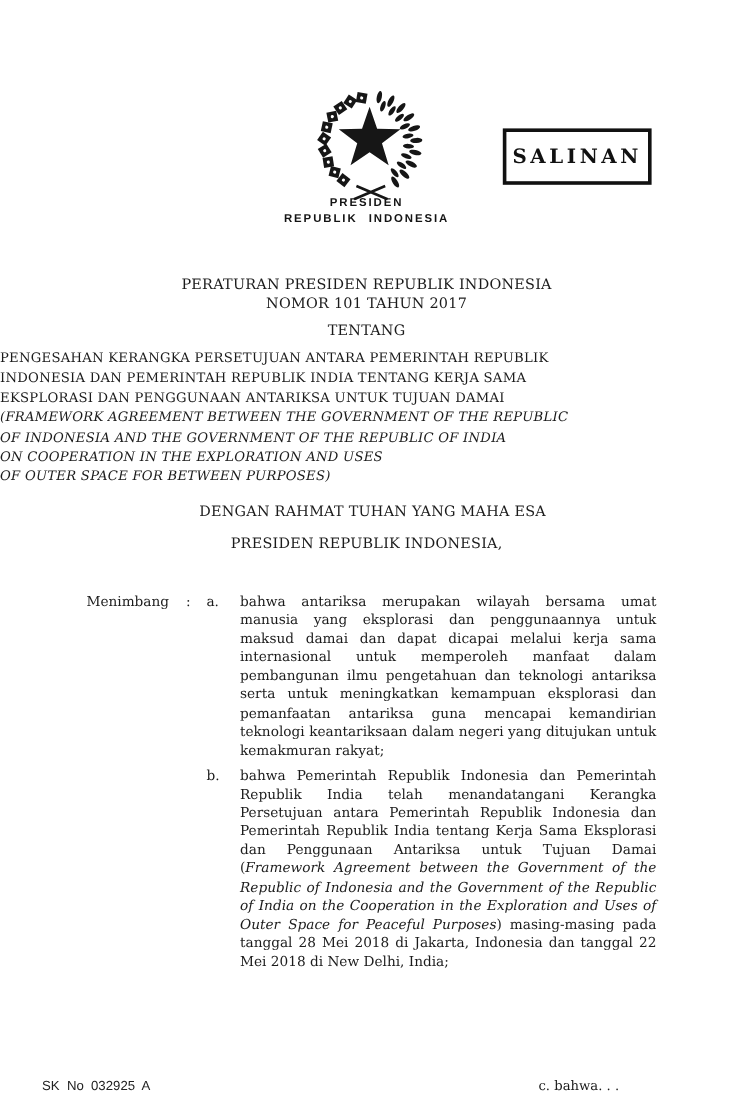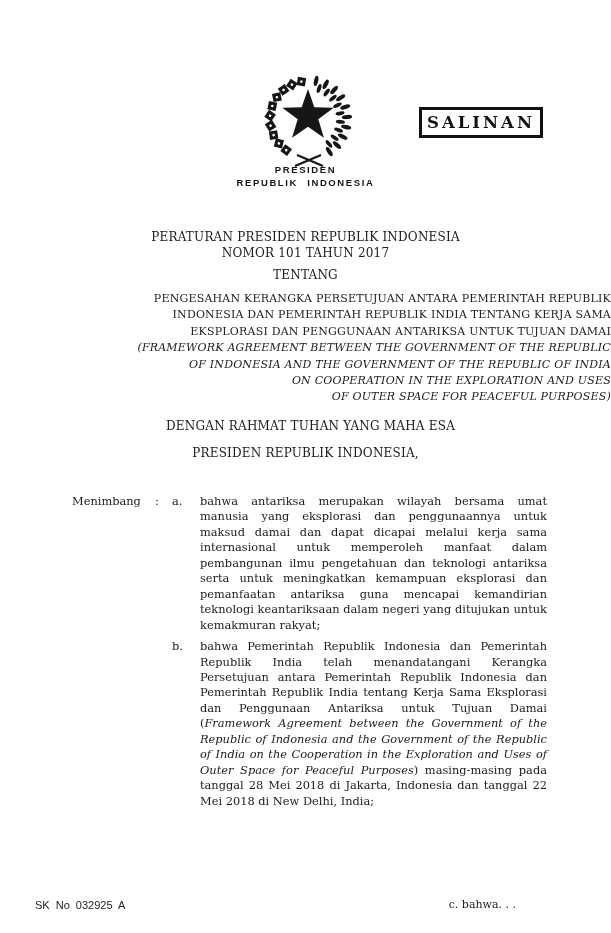--- a/index.html
+++ b/index.html
@@ -17,38 +17,38 @@
     position:absolute; left:0; right:0; top:164px;
     text-align:center; font-family:"Liberation Sans", sans-serif;
     font-weight:bold; font-size:9.5px; letter-spacing:1.6px; color:#141414;
   }
   .agency-2 {
     position:absolute; left:0; right:0; top:177px;
     text-align:center; font-family:"Liberation Sans", sans-serif;
     font-weight:bold; font-size:9.5px; letter-spacing:1.6px; word-spacing:5px; color:#141414;
   }
   .salinan-box {
-    position:absolute; left:419px; top:107px; width:124px; height:31px;
+    position:absolute; left:419px; top:107px; width:124px; height:47px;
     border:3px solid #111; box-sizing:border-box;
     display:flex; align-items:center; justify-content:center;
   }
   .salinan-text {
     font-family:"DejaVu Serif", serif; font-weight:bold;
     font-size:16.5px; letter-spacing:3px; color:#111;
   }
   
   .cline {
     position:absolute; left:0; right:0; text-align:center;
     font-size:12px; letter-spacing:0.2px; white-space:nowrap; color:#1b1b1b;
   }
   .reg-line   { top:230px; }
   .num-line   { top:246px; }
   .tentang    { top:268px; }
   .doc-title  {
-    position:absolute; left:0; right:0; top:291px; text-align:right;
+    position:absolute; left:0; right:0; top:291px; text-align:left;
     font-size:11px; line-height:16.4px; letter-spacing:0.2px; color:#1b1b1b;
   }
   .doc-title div { white-space:nowrap; }
   .doc-title .it { font-style:italic; }
   .invocation { top:419px;padding-left:10px; }
   .authority  { top:446px; }
   
   .consider {
     position:absolute; left:72px; top:494px;
     display:flex; align-items:flex-start;
@@ -165,21 +165,21 @@
   <div class="cline num-line">NOMOR 101 TAHUN 2017</div>
   <div class="cline tentang">TENTANG</div>
 
   <div class="doc-title">
     <div>PENGESAHAN KERANGKA PERSETUJUAN ANTARA PEMERINTAH REPUBLIK</div>
     <div>INDONESIA DAN PEMERINTAH REPUBLIK INDIA TENTANG KERJA SAMA</div>
     <div>EKSPLORASI DAN PENGGUNAAN ANTARIKSA UNTUK TUJUAN DAMAI</div>
     <div class="it">(FRAMEWORK AGREEMENT BETWEEN THE GOVERNMENT OF THE REPUBLIC</div>
     <div class="it">OF INDONESIA AND THE GOVERNMENT OF THE REPUBLIC OF INDIA</div>
     <div class="it">ON COOPERATION IN THE EXPLORATION AND USES</div>
-    <div class="it">OF OUTER SPACE FOR PEACEFUL PURPOSES)</div>
+    <div class="it">OF OUTER SPACE FOR BETWEEN PURPOSES)</div>
   </div>
 
   <div class="cline invocation">DENGAN RAHMAT TUHAN YANG MAHA ESA</div>
   <div class="cline authority">PRESIDEN REPUBLIK INDONESIA,</div>
 
   <div class="consider">
     <div class="c-label">Menimbang</div>
     <div class="c-sep">:</div>
     <div class="c-items">
       <div class="c-item">

